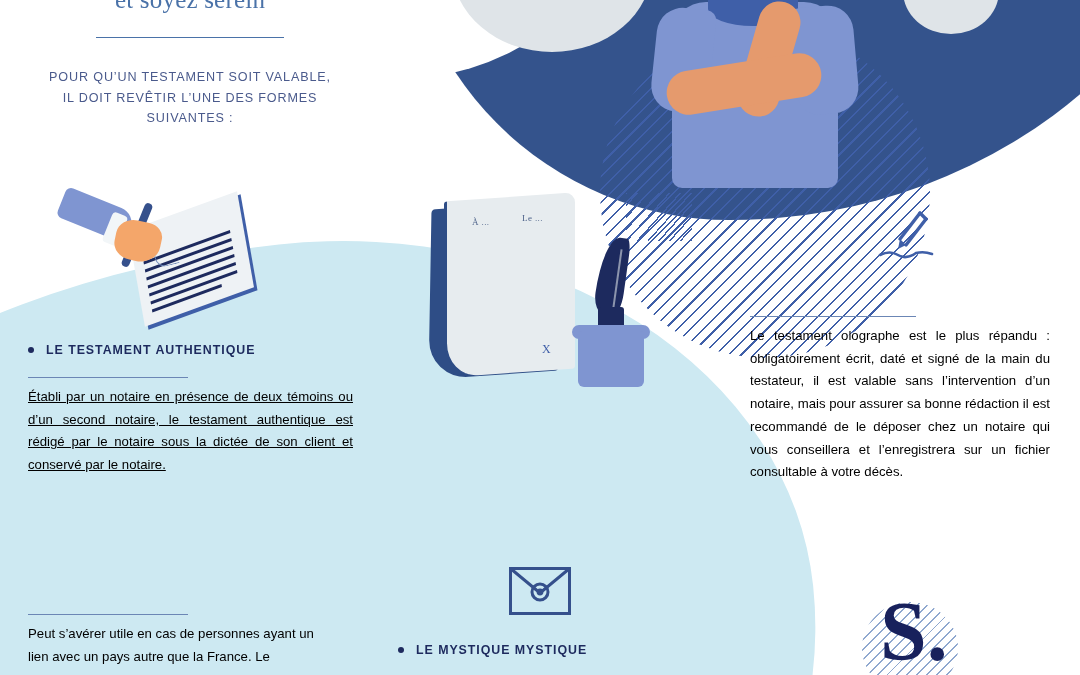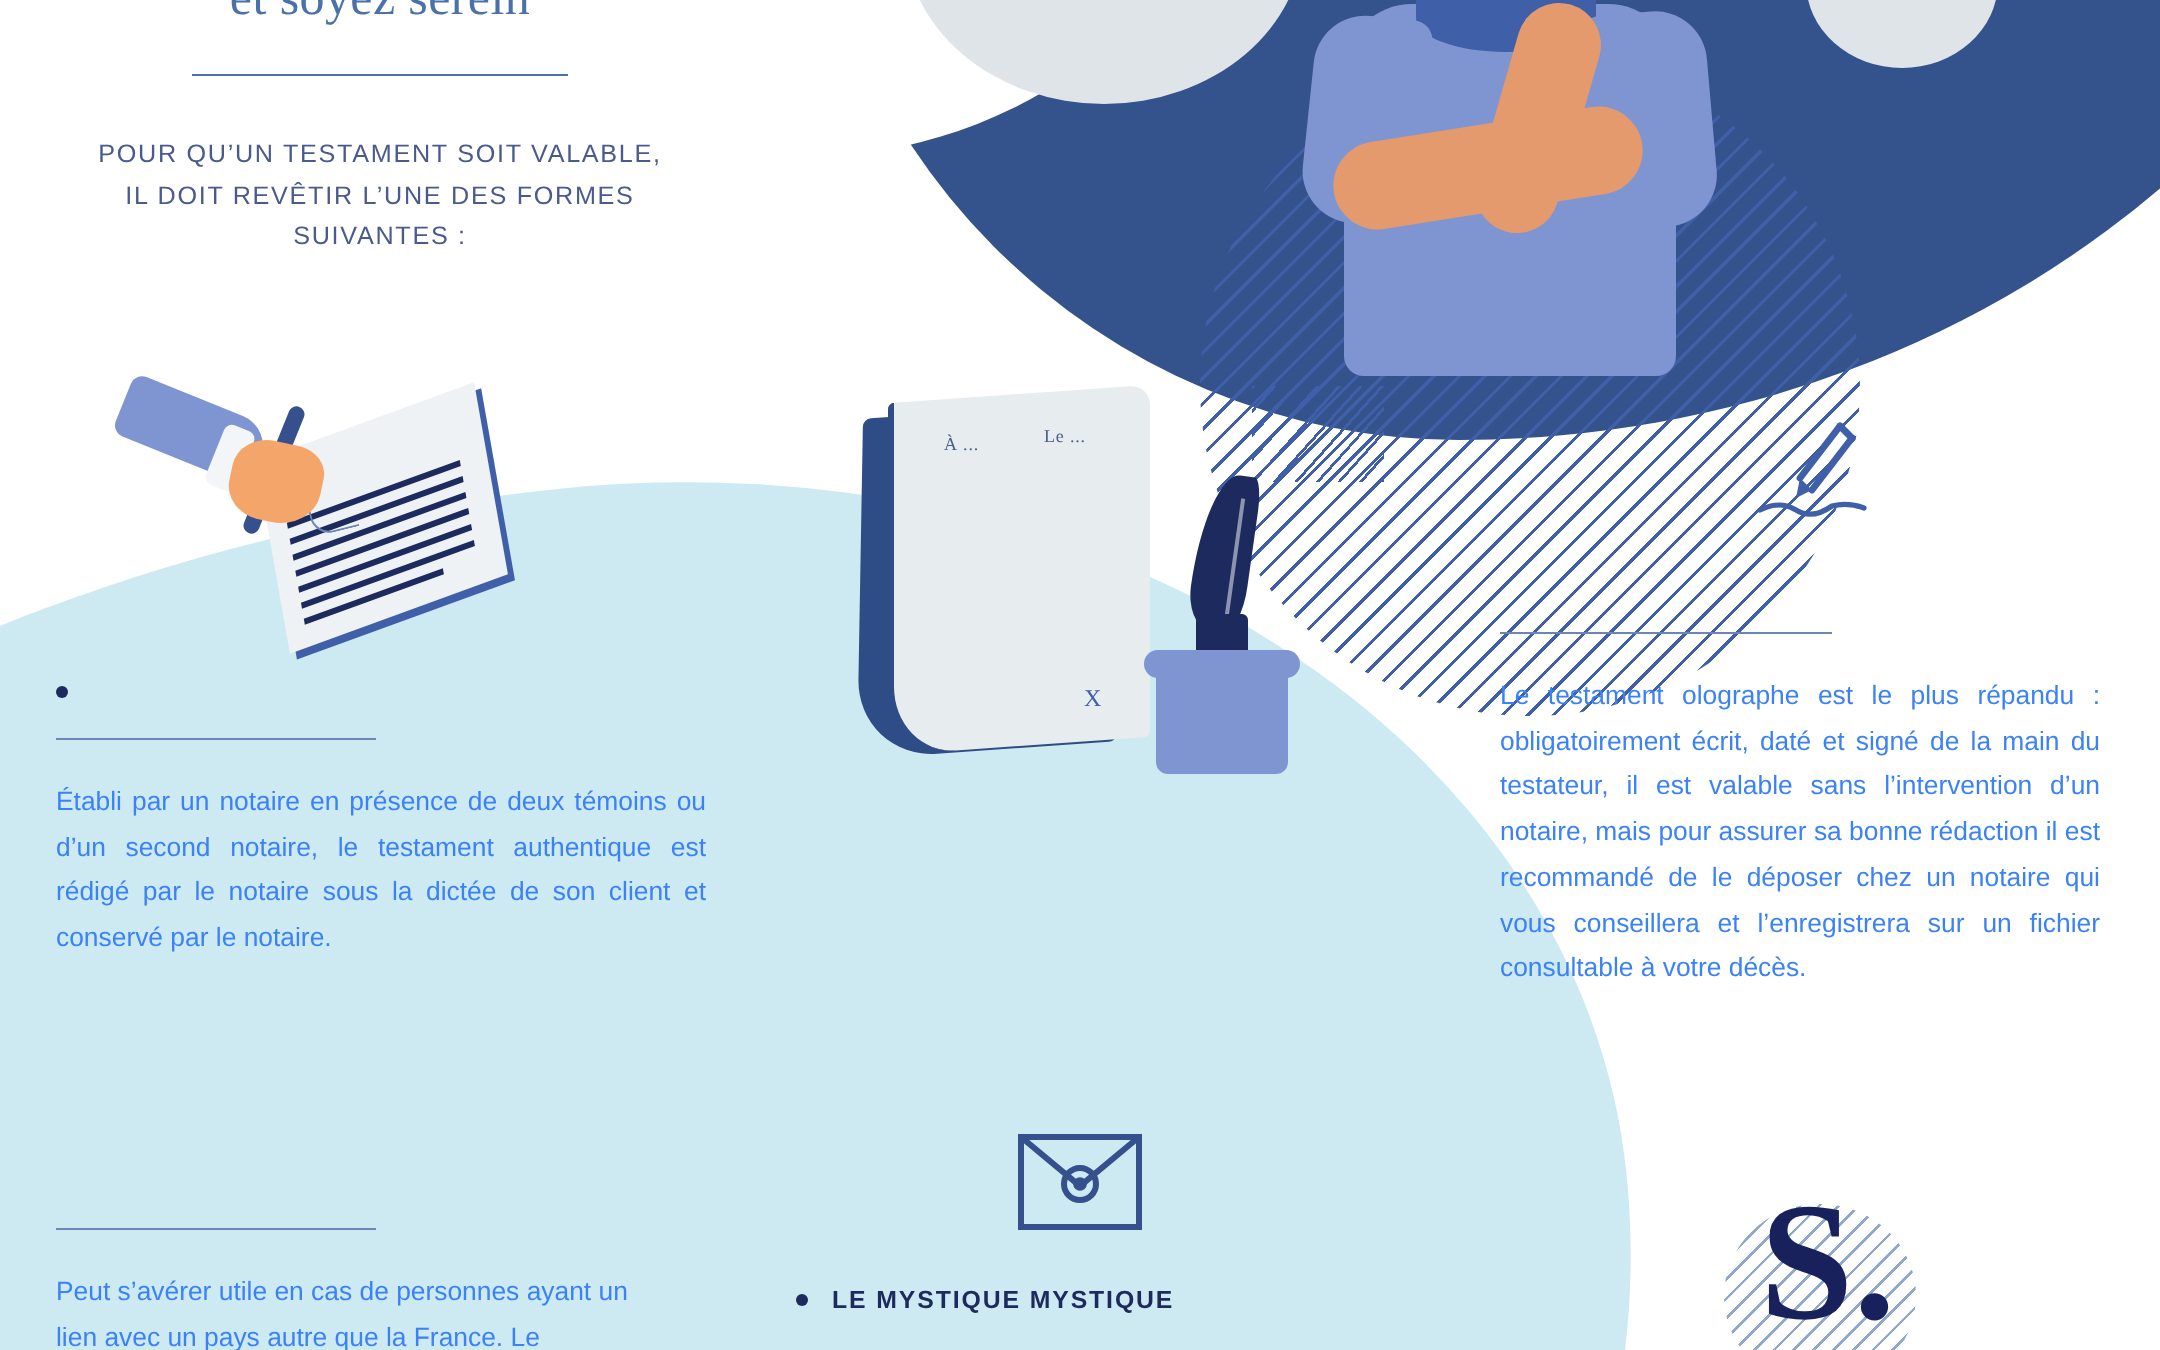--- a/index.html
+++ b/index.html
@@ -117,29 +117,29 @@
   .sec-head{display:flex;align-items:center;gap:12px;}
   .bullet{
     width:6px;height:6px;border-radius:50%;background:#1d2a5e;flex:0 0 auto;
   }
   .sec-title{
     font-size:12.4px;font-weight:700;color:#1d2a5e;
     letter-spacing:.95px;white-space:nowrap;
   }
   .sec-rule{height:1px;background:#6b86b5;margin:20px 0 0 0;}
   .sec-body{
-    margin-top:20px;
-    font-size:13.2px;line-height:1.72;color:#3b82f6;
+    margin-top:8px;
+    font-size:13.2px;line-height:1.72;color:#000000;
     text-align:justify;
   }
 
   
   #sec-authentique{left:28px;top:343px;width:330px;}
   #sec-authentique .sec-rule{width:160px;}
-  #sec-authentique .sec-body{width:325px;}
+  #sec-authentique .sec-body{width:325px;text-decoration:underline;}
 
   
   #sec-olographe{left:750px;top:296px;width:310px;}
   #sec-olographe .sec-rule{width:166px;}
   #sec-olographe .sec-body{width:300px;}
 
   
   #sec-international{left:28px;top:594px;width:330px;}
   #sec-international .sec-rule{width:160px;}
   #sec-international .sec-body{width:305px;text-align:left;}
@@ -340,20 +340,21 @@
       <rect x="2.5" y="2.5" width="59" height="45" stroke="#35508c" stroke-width="3"></rect>
       <path d="M2.5 2.5 L32 27 L61.5 2.5" stroke="#35508c" stroke-width="3" fill="none"></path>
       <circle cx="32" cy="26" r="8" stroke="#35508c" stroke-width="3" fill="none"></circle>
       <circle cx="32" cy="26" r="3.4" fill="#35508c"></circle>
     </svg>
   </div>
 
   <div class="section" id="sec-authentique">
     <div class="sec-head">
       <span class="bullet"></span>
+      <span class="sec-title">LE TESTAMENT AUTHENTIQUE</span>
     </div>
     <div class="sec-rule"></div>
     <div class="sec-body">Établi par un notaire en présence de deux témoins ou d’un second notaire, le testament authentique est rédigé par le notaire sous la dictée de son client et conservé par le notaire.</div>
   </div>
 
   <div class="section" id="sec-olographe">
     <div class="sec-rule"></div>
     <div class="sec-body">Le testament olographe est le plus répandu : obligatoirement écrit, daté et signé de la main du testateur, il est valable sans l’intervention d’un notaire, mais pour assurer sa bonne rédaction il est recommandé de le déposer chez un notaire qui vous conseillera et l’enregistrera sur un fichier consultable à votre décès.</div>
   </div>
 

